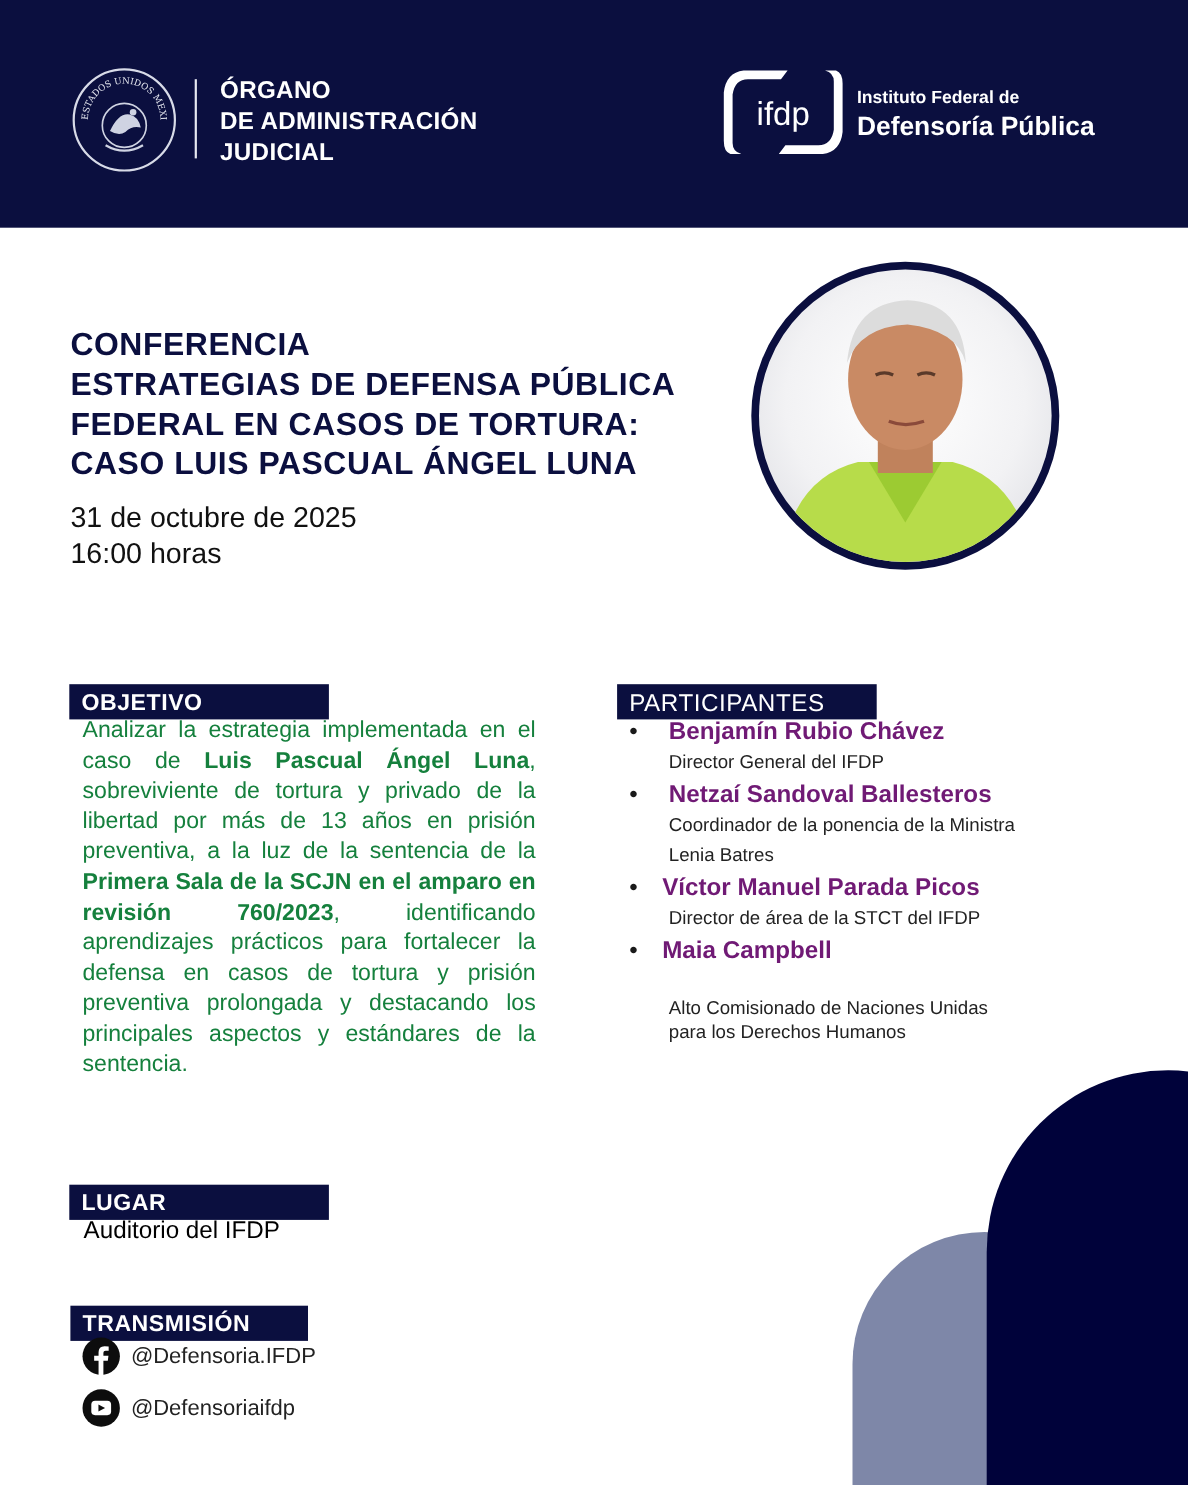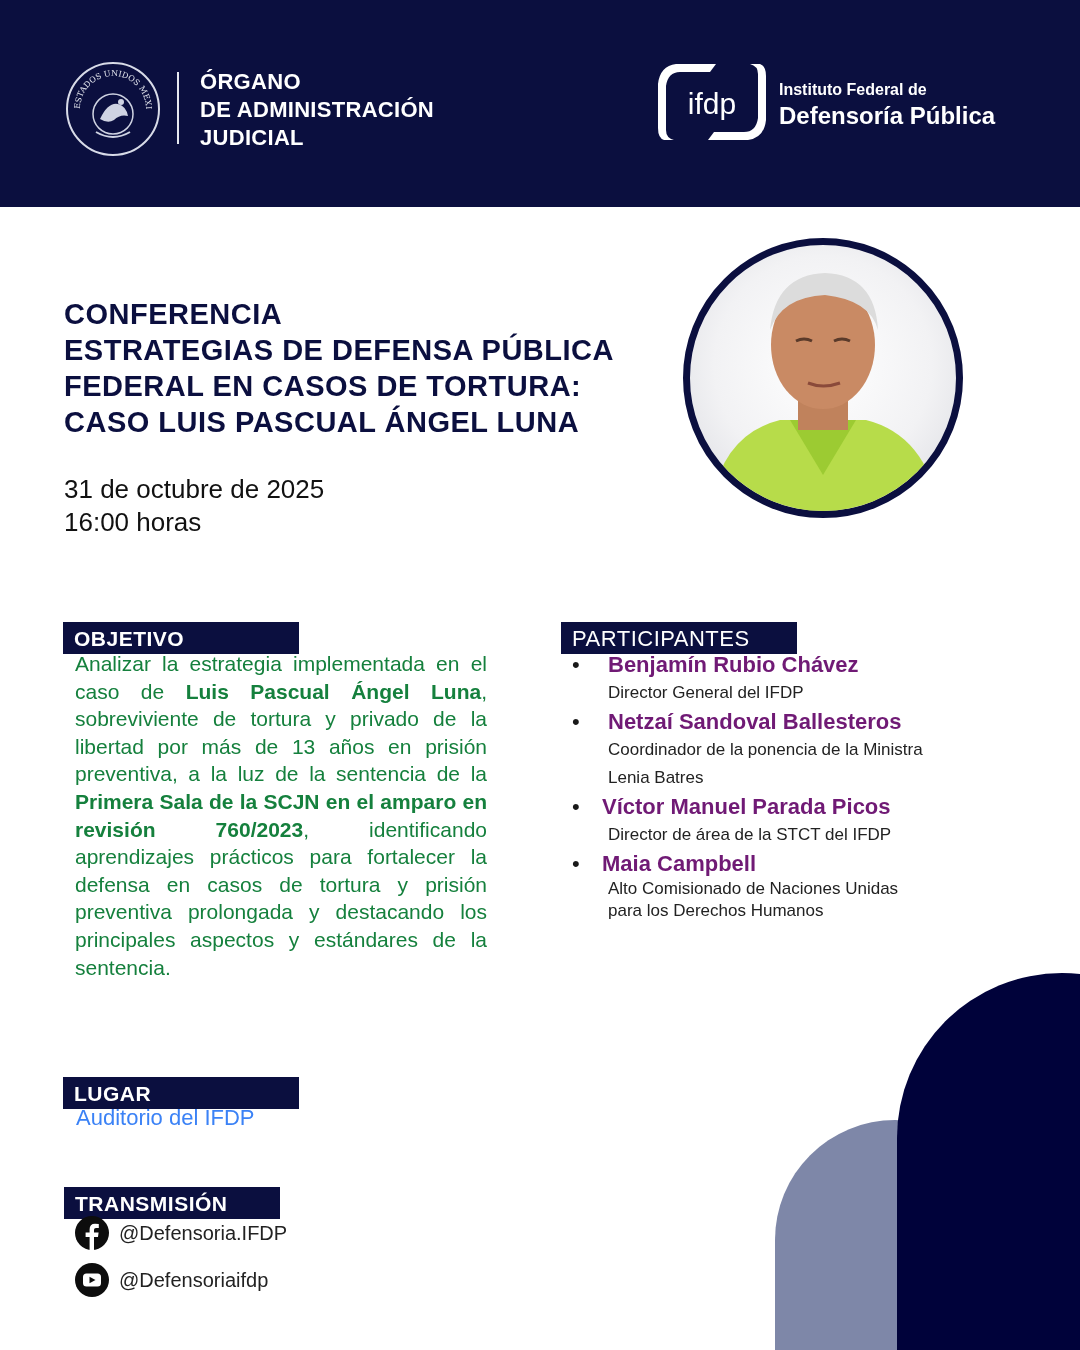--- a/index.html
+++ b/index.html
@@ -15,41 +15,41 @@
   .oaj-text div { white-space: nowrap; }
 
   .ifdp-mark { position: absolute; left: 656px; top: 60px; width: 112px; height: 84px; }
   .ifdp-name { position: absolute; left: 779px; top: 78px; color: #ffffff; white-space: nowrap; }
   .ifdp-name .l1 { font-size: 16px; font-weight: 700; line-height: 24px; }
   .ifdp-name .l2 { font-size: 24px; font-weight: 700; line-height: 28px; }
 
   .title-block { position: absolute; left: 64px; top: 296px; color: #0b0f3f; }
   .title-block .t { font-size: 29px; font-weight: 700; line-height: 36px; letter-spacing: 0.5px; white-space: nowrap; }
   .title-block .t.light { font-weight: 700; }
-  .date-block { position: absolute; left: 64px; top: 473px; color: #111; font-size: 26px; line-height: 33px; white-space: nowrap; }
+  .date-block { position: absolute; left: 64px; top: 454px; color: #111; font-size: 26px; line-height: 33px; white-space: nowrap; }
 
   .portrait { position: absolute; left: 683px; top: 238px; width: 280px; height: 280px; border-radius: 50%;
               border: 7px solid #0b0f3f; overflow: hidden;
               background: radial-gradient(circle at 50% 45%, #ffffff 0%, #f2f2f4 55%, #d7d8de 100%); }
   .portrait svg { width: 100%; height: 100%; display: block; }
 
   .label-bar { position: absolute; background: #0b0f3f; color: #fff; height: 32px; font-size: 21px; font-weight: 700; padding-left: 11px; line-height: 33px; letter-spacing: 0.5px; margin-top: 16px; }
   .label-bar.reg { font-weight: 400; font-size: 22px; }
 
   .objective { position: absolute; left: 75px; top: 650px; width: 412px; font-size: 21px; line-height: 27.6px; text-align: justify; color: #15803d; }
   .objective b { font-weight: 700; }
 
   .participants { position: absolute; left: 566px; top: 650px; width: 460px; }
   .p-item { position: relative; padding-left: 42px; }
   .p-item .bullet { position: absolute; left: 6px; top: 0; font-size: 22px; line-height: 29px; }
   .p-item .name { font-size: 22px; font-weight: 700; line-height: 29px; color: #701a75; white-space: nowrap; }
   .p-item .role { font-size: 17px; line-height: 28px; color: #222; }
   .p-item .role.tight { line-height: 22px; }
 
-  .place { position: absolute; left: 76px; top: 1105px; font-size: 22px; color: #3b82f6; white-space: nowrap; }
+  .place { position: absolute; left: 76px; top: 1105px; font-size: 22px; color: #000000; white-space: nowrap; }
 
   .social { position: absolute; left: 75px; display: flex; align-items: center; }
   .social .ico { width: 34px; height: 34px; border-radius: 50%; background: #0d0d0d; display: flex; align-items: center; justify-content: center; }
   .social .handle { margin-left: 10px; font-size: 20px; color: #222; white-space: nowrap; }
 
   .shape-light { position: absolute; left: 775px; top: 1120px; width: 240px; height: 300px; background: #7e87a8; border-radius: 120px 120px 0 0; }
   .shape-dark { position: absolute; left: 897px; top: 973px; width: 330px; height: 420px; background: #00023a; border-radius: 165px 165px 0 0; }
 </style>
 </head>
 <body>
@@ -128,21 +128,21 @@
     <div class="role">Lenia Batres</div>
   </div>
   <div class="p-item" style="padding-left:36px;">
     <span class="bullet">•</span>
     <div class="name">Víctor Manuel Parada Picos</div>
     <div class="role" style="padding-left:6px;">Director de área de la STCT del IFDP</div>
   </div>
   <div class="p-item" style="padding-left:36px;">
     <span class="bullet">•</span>
     <div class="name">Maia Campbell</div>
-    <div class="role tight" style="padding-left:6px;">Alto Comisionado de Naciones Unidas</div>
+    <div class="role tight" style="padding-left:6px;margin-top:28px;">Alto Comisionado de Naciones Unidas</div>
     <div class="role tight" style="padding-left:6px;">para los Derechos Humanos</div>
   </div>
 </div>
 
 <div class="label-bar" style="left:63px; top:1061px; width:236px;">LUGAR</div>
 <div class="place">Auditorio del IFDP</div>
 
 <div class="label-bar" style="left:64px; top:1171px; width:216px;">TRANSMISIÓN</div>
 <div class="social" style="top:1216px;">
   <span class="ico">

